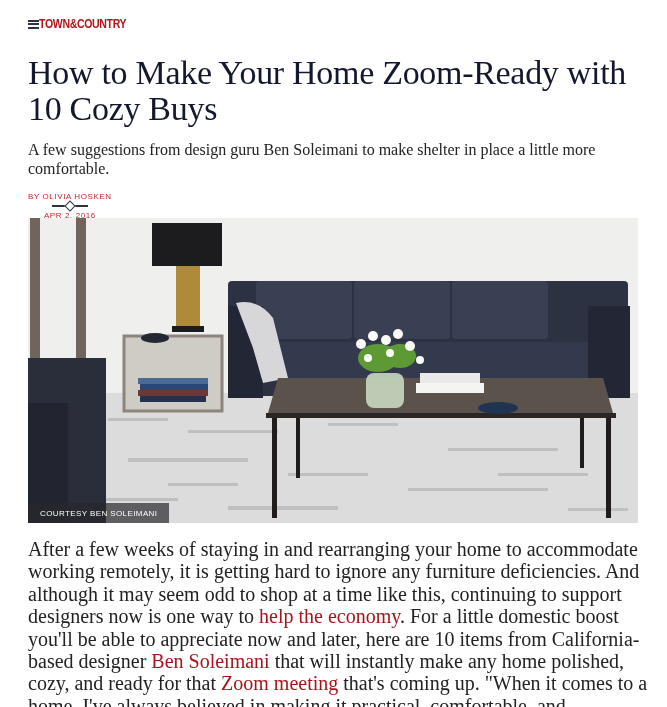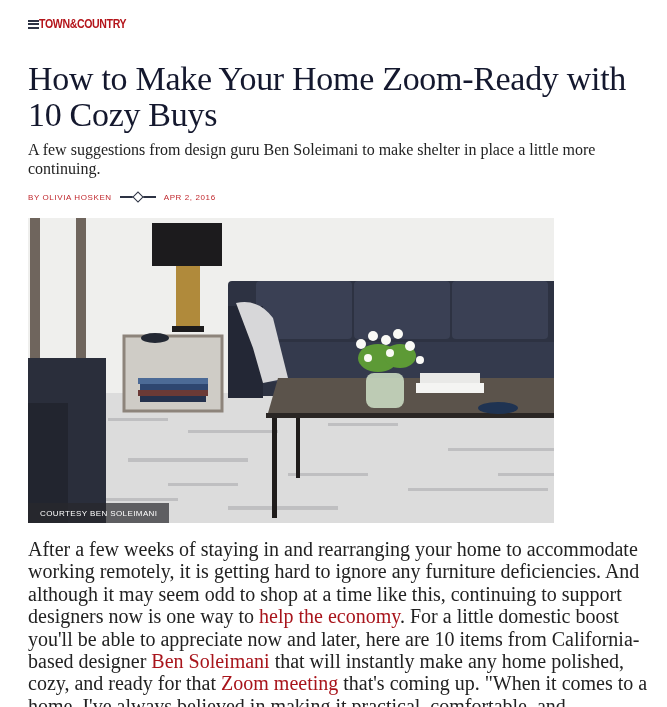--- a/index.html
+++ b/index.html
@@ -4,49 +4,49 @@
 <style>
   * { box-sizing: border-box; margin: 0; padding: 0; }
   html, body { width: 667px; height: 707px; background: #ffffff; overflow: hidden; }
   body { position: relative; font-family: "Liberation Serif", serif; color: #1a1a1a; }
 
   .topbar { position: absolute; left: 28px; top: 14px; height: 20px; display: flex; align-items: center; gap: 0; }
   .hamburger { width: 11px; height: 9px; display: flex; flex-direction: column; justify-content: space-between; cursor: pointer; }
   .hamburger span { display: block; height: 2px; background: #2d3344; }
   .logo { font-family: "Liberation Sans", sans-serif; font-weight: 700; font-size: 12px; color: #b4141a; letter-spacing: -0.4px; transform: scaleX(0.88); transform-origin: left center; }
 
-  .title { position: absolute; left: 28px; top: 61px; width: 620px; font-family: "Liberation Serif", serif; font-size: 34px; line-height: 36px; color: #14182e; font-weight: 400; letter-spacing: -0.3px; }
+  .title { position: absolute; left: 28px; top: 55px; width: 620px; font-family: "Liberation Serif", serif; font-size: 34px; line-height: 36px; color: #14182e; font-weight: 400; letter-spacing: -0.3px; }
   .dek { position: absolute; left: 28px; top: 140px; width: 620px; font-family: "Liberation Serif", serif; font-size: 16px; line-height: 19px; color: #222; }
 
-  .byline { position: absolute; left: 28px; top: 192px; display: flex; align-items: center; font-family: "Liberation Sans", sans-serif; font-size: 8px; letter-spacing: 0.6px; color: #c0282e; }
+  .byline { position: absolute; left: 28px; top: 192px; display: flex; align-items: center; font-family: "Liberation Sans", sans-serif; font-size: 8px; letter-spacing: 0.6px; color: #c0282e; flex-direction: column; }
   .byline-divider { width: 36px; height: 10px; margin: 0 8px; position: relative; }
   .byline-divider::before { content: ""; position: absolute; left: 0; right: 0; top: 4px; height: 1.5px; background: #2d3344; }
   .byline-divider::after { content: ""; position: absolute; left: 14px; top: 1px; width: 6px; height: 6px; border: 1.5px solid #2d3344; background: #fff; transform: rotate(45deg); }
 
-  .hero { position: absolute; left: 28px; top: 218px; width: 526px; height: 305px; overflow: hidden; background: #eeeeec; }
+  .hero { position: absolute; left: 28px; top: 218px; width: 610px; height: 305px; overflow: hidden; background: #eeeeec; }
   .hero svg { display: block; }
   .credit { position: absolute; left: 0; bottom: 0; height: 20px; padding: 0 12px; background: rgba(40,40,44,0.7); color: #fff; font-family: "Liberation Sans", sans-serif; font-size: 8px; letter-spacing: 0.4px; display: flex; align-items: center; }
 
   .body-text { position: absolute; left: 28px; top: 538px; width: 620px; font-family: "Liberation Serif", serif; font-size: 20px; line-height: 22.4px; color: #222; }
   .body-text a { color: #a8141b; text-decoration: none; }
 </style>
 </head>
 <body>
 
 <div class="topbar">
   <div class="hamburger">
       <span></span>
       <span></span>
       <span></span>
     </div>
   <div class="logo">TOWN&amp;COUNTRY</div>
 </div>
 
 <h1 class="title">How to Make Your Home Zoom-Ready with 10 Cozy Buys</h1>
-<p class="dek">A few suggestions from design guru Ben Soleimani to make shelter in place a little more continuing.</p>
+<p class="dek">A few suggestions from design guru Ben Soleimani to make shelter in place a little more comfortable.</p>
 
 <div class="byline">
   <span>BY OLIVIA HOSKEN</span>
   <span class="byline-divider"></span>
   <span>APR 2, 2016</span>
 </div>
 
 <div class="hero">
   <svg width="610" height="305" viewBox="0 0 610 305">
     <rect x="0" y="0" width="610" height="180" fill="#efefed"></rect>

